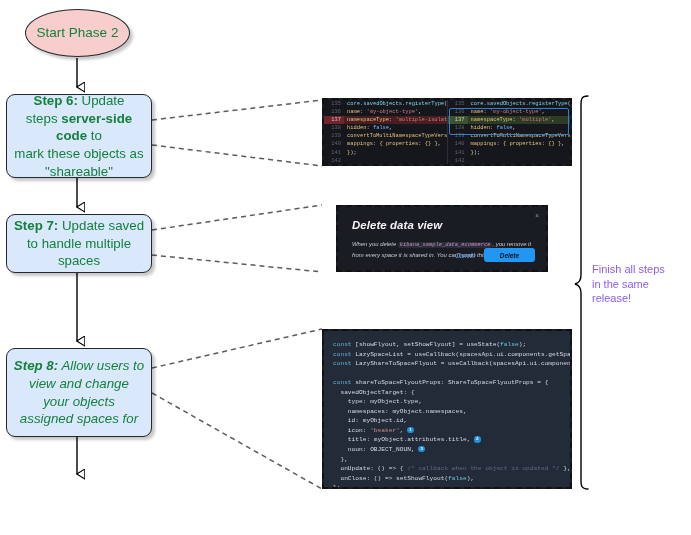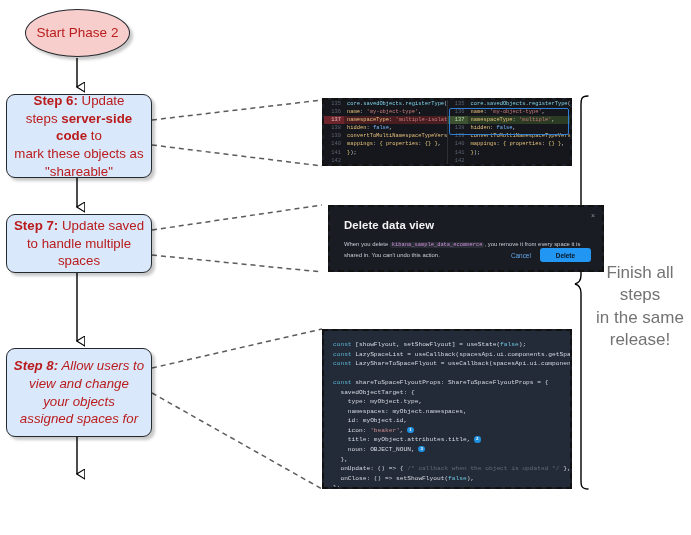--- a/index.html
+++ b/index.html
@@ -5,21 +5,21 @@
   html,body{margin:0;padding:0;}
   body{
     width:691px;height:535px;background:#ffffff;
     font-family:"Liberation Sans",sans-serif;
     overflow:hidden;position:relative;
   }
   #stage{position:absolute;left:0;top:0;width:691px;height:535px;}
 
   
   .node{position:absolute;box-sizing:border-box;display:flex;align-items:center;
-        justify-content:center;text-align:center;color:#b91c1c;}
+        justify-content:center;text-align:center;color:#15803d;}
   .terminator{
     background:#f8cecc;border:1.6px solid #24292e;border-radius:50%;
     font-size:13.5px;line-height:1.25;
     box-shadow:3px 3px 3px rgba(0,0,0,.22);
   }
   .process{
     background:#dae8fc;border:1.6px solid #24292e;border-radius:9px;
     font-size:13.3px;line-height:1.33;padding:8px 5px;
     box-shadow:3px 3px 3px rgba(0,0,0,.22);
   }
@@ -76,21 +76,21 @@
       white-space:pre;}
   .c-kw{color:#5bb3d4;}
   .c-lit{color:#6ec5e0;}
   .c-str{color:#c98b8b;}
   .c-cm{color:#5d6a7c;}
   .badge{display:inline-block;width:6.4px;height:6.4px;border-radius:50%;
          background:#1f8fe0;color:#fff;font:700 4.4px/6.4px "Liberation Sans",sans-serif;
          text-align:center;vertical-align:1px;}
 
   
-  .note{position:absolute;font-size:17px;line-height:1.32;color:#737373;text-align:center;}
+  .note{position:absolute;font-size:11px;line-height:1.32;color:#8b5cf6;}
 </style>
 </head>
 <body>
 
 <div id="stage">
 
   <svg id="edges" viewBox="0 0 691 535" xmlns="http://www.w3.org/2000/svg">
     <defs>
       <marker id="ah" markerWidth="11" markerHeight="9" refX="5.5" refY="8.4" orient="auto" markerUnits="userSpaceOnUse">
         <path d="M0.6,0.6 L10.4,0.6 L5.5,8.6 Z" fill="#ffffff" stroke="#000" stroke-width="1.1"></path>
@@ -212,21 +212,21 @@
             <span class="code"><span class="tk-y">}</span>);</span>
           </div>
           <div class="dl ctx">
             <span class="ln">142</span>
             <span class="code"></span>
           </div>
         </div>
     </div>
   </div>
 
-  <div class="shot" style="left:328px;top:205px;width:276px;height:67px;">
+  <div class="shot" style="left:336px;top:205px;width:212px;height:67px;font-style:italic;">
     <div class="modal">
       <div class="modal-x">×</div>
       <div class="modal-title">Delete data view</div>
       <div class="modal-body"><span>When you delete </span><span class="inline-code">kibana_sample_data_ecommerce</span><span>, you remove it from every space it is shared in. You can't undo this action.</span></div>
       <div class="modal-actions">
         <span class="btn-cancel">Cancel</span>
         <span class="btn-delete">Delete</span>
       </div>
     </div>
   </div>

